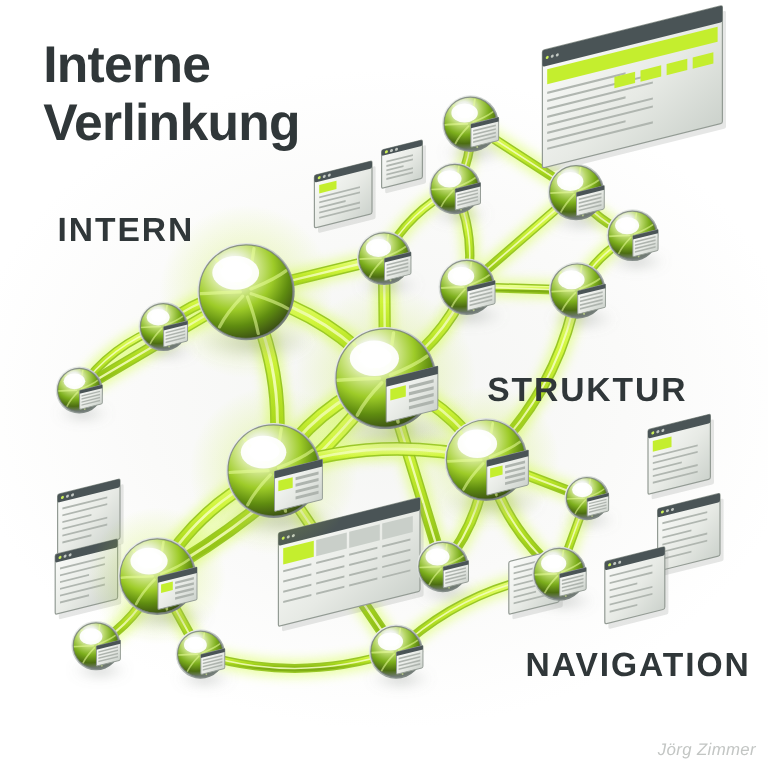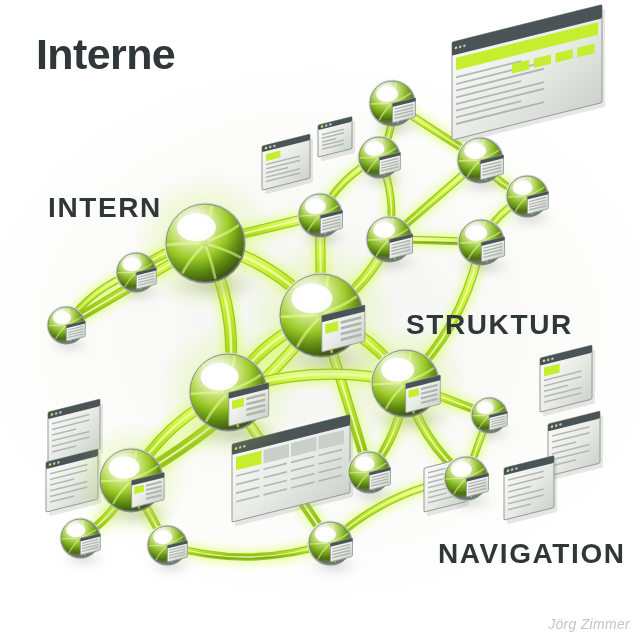--- a/index.html
+++ b/index.html
@@ -23,21 +23,21 @@
     letter-spacing:.4px;
     white-space:nowrap;
     user-select:none;
   }
   #title{
     left:36px;top:30px;
     font-size:43px;line-height:49px;
     letter-spacing:-.6px;
     font-weight:700;
   }
-  #kw-intern{left:48px;top:192px;font-size:28px;letter-spacing:1.6px;}
+  #kw-intern{left:48px;top:176px;font-size:28px;letter-spacing:1.6px;}
   #kw-struktur{left:406px;top:297px;font-size:28px;letter-spacing:1.6px;margin-top:12px;}
   #kw-navigation{left:438px;top:538px;font-size:28px;letter-spacing:1.6px;}
   #credit{
     position:absolute;right:10px;bottom:8px;
     font-size:14px;color:#c3c6c4;letter-spacing:.3px;
     font-weight:400;
     font-style:italic;
   }
 </style>
 </head>
@@ -855,20 +855,21 @@
           <rect x="1.4280000000000002" y="4.1888000000000005" width="14.637" height="1.122" fill="#aeb4ae"></rect>
           <rect x="1.4280000000000002" y="6.582400000000001" width="14.637" height="1.122" fill="#aeb4ae"></rect>
           <rect x="1.4280000000000002" y="8.976" width="14.637" height="1.122" fill="#aeb4ae"></rect>
           <rect x="1.4280000000000002" y="11.369600000000002" width="14.637" height="1.122" fill="#aeb4ae"></rect>
         </g>
       </g>
   </svg>
 
   <div class="label" id="title">
     <span>Interne</span><br>
+    <span>Verlinkung</span>
   </div>
 
   <div class="label" id="kw-intern">INTERN</div>
   <div class="label" id="kw-struktur">STRUKTUR</div>
   <div class="label" id="kw-navigation">NAVIGATION</div>
 
   <div id="credit">Jörg Zimmer</div>
 </div>
 
 </body></html>

